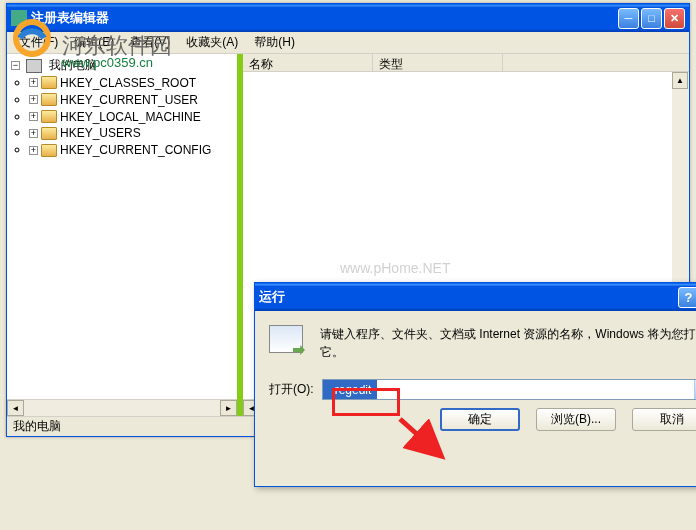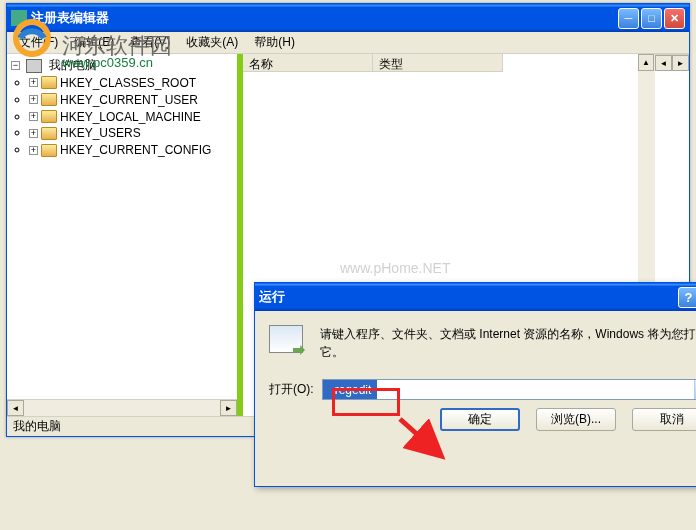--- a/index.html
+++ b/index.html
@@ -68,20 +68,21 @@
     .tree-panel {
       width: 236px;
       border-right: 6px solid #84cc16;
       padding: 2px;
       overflow: auto;
       position: relative;
     }
     .list-panel {
       flex: 1;
       display: flex;
+      flex-direction: column;
     }
     .list-header {
       display: flex;
       background: #ece9d8;
       border-bottom: 1px solid #d4d0c8;
       height: 18px;
     }
     .list-header .col {
       border-right: 1px solid #d4d0c8;
       padding: 2px 6px;

